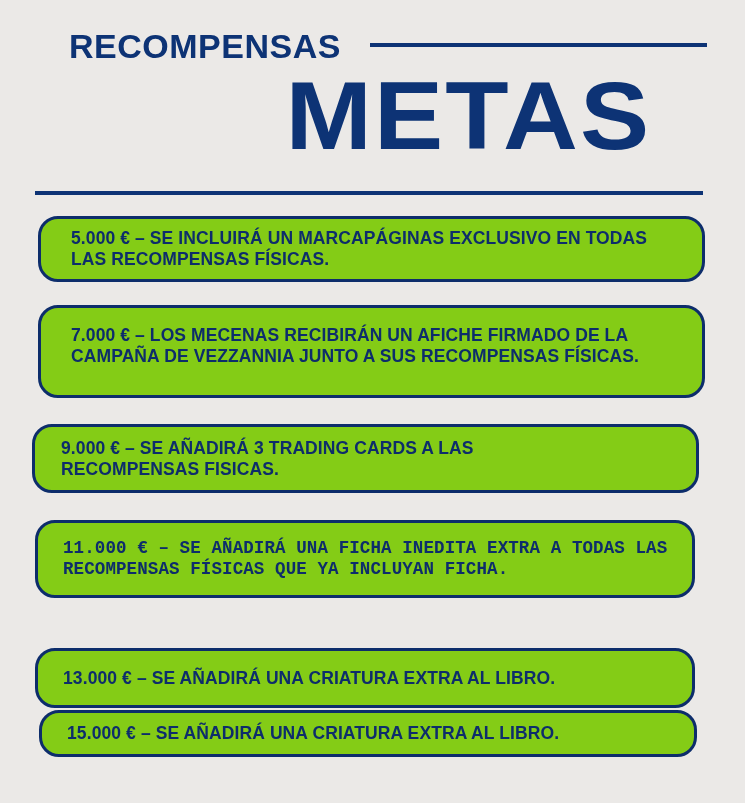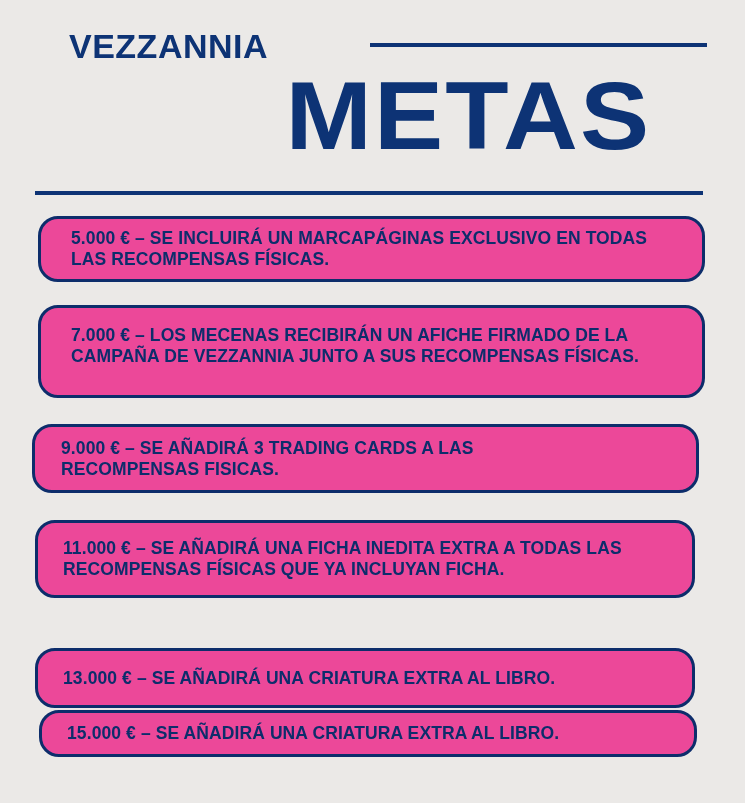--- a/index.html
+++ b/index.html
@@ -26,51 +26,51 @@
       color: #0d3375; line-height: 96px; letter-spacing: 2px;
     }
     .title span { display: inline-block; transform: scaleX(1.08); padding-left: 0px; }
     .divider {
       position: absolute; left: 35px; top: 191px;
       width: 668px; height: 4px; background: #0d3375;
     }
     .goal {
       position: absolute; box-sizing: border-box;
       border: 3.5px solid #0d2d6b; border-radius: 20px;
-      background: #ec4899;
+      background: #84cc16;
       display: flex; align-items: center;
     }
     .goal-text {
       font-size: 17.5px; font-weight: 700; line-height: 21px;
       color: #0d2d6b; letter-spacing: 0.1px;
       text-transform: uppercase;
     }
   </style>
 </head>
 <body>
 
-<div class="kicker">VEZZANNIA</div>
+<div class="kicker">RECOMPENSAS</div>
 <div class="kicker-line"></div>
 
 <div class="title"><span>METAS</span></div>
 <div class="divider"></div>
 
 <div class="goal" style="left:38px; top:216px; width:667px; height:66px; padding:0 30px 0 30px;">
   <div class="goal-text" style="width:610px;">5.000 € – SE INCLUIRÁ UN MARCAPÁGINAS EXCLUSIVO EN TODAS LAS RECOMPENSAS FÍSICAS.</div>
 </div>
 
 <div class="goal" style="left:38px; top:305px; width:667px; height:93px; padding:0 30px 12px 30px;">
   <div class="goal-text" style="width:590px;">7.000 € – LOS MECENAS RECIBIRÁN UN AFICHE FIRMADO DE LA CAMPAÑA DE VEZZANNIA JUNTO A SUS RECOMPENSAS FÍSICAS.</div>
 </div>
 
 <div class="goal" style="left:32px; top:424px; width:667px; height:69px; padding:0 30px 0 26px;">
   <div class="goal-text" style="width:480px;">9.000 € – SE AÑADIRÁ 3 TRADING CARDS A LAS RECOMPENSAS FISICAS.</div>
 </div>
 
-<div class="goal" style="left:35px; top:520px; width:660px; height:78px; padding:0 20px 0 25px;">
+<div class="goal" style="left:35px; top:520px; width:660px; height:78px; padding:0 20px 0 25px;font-family:Liberation Mono, monospace;">
   <div class="goal-text" style="width:610px;">11.000 € – SE AÑADIRÁ UNA FICHA INEDITA EXTRA A TODAS LAS RECOMPENSAS FÍSICAS QUE YA INCLUYAN FICHA.</div>
 </div>
 
 <div class="goal" style="left:35px; top:604px; width:660px; height:60px; padding:0 20px 0 25px;margin-top:44px;">
   <div class="goal-text">13.000 € – SE AÑADIRÁ UNA CRIATURA EXTRA AL LIBRO.</div>
 </div>
 
 <div class="goal" style="left:39px; top:710px; width:658px; height:47px; padding:0 20px 0 25px;">
   <div class="goal-text">15.000 € – SE AÑADIRÁ UNA CRIATURA EXTRA AL LIBRO.</div>
 </div>

